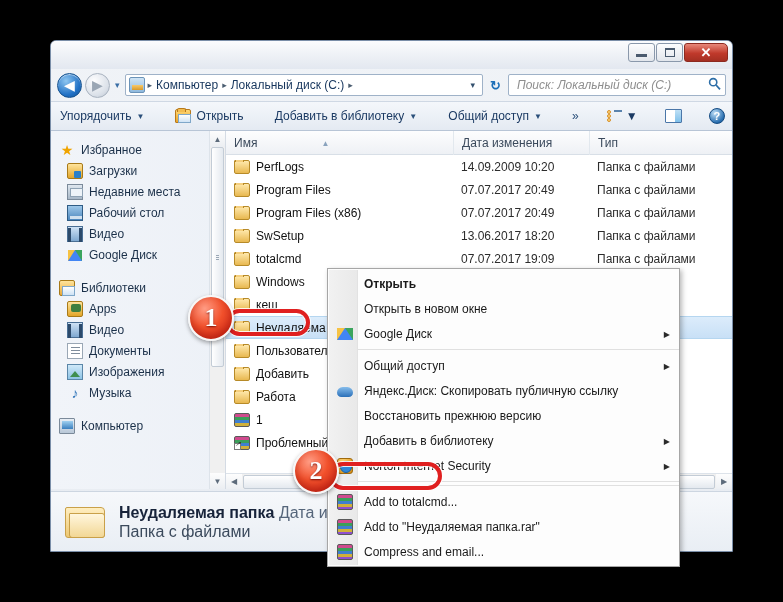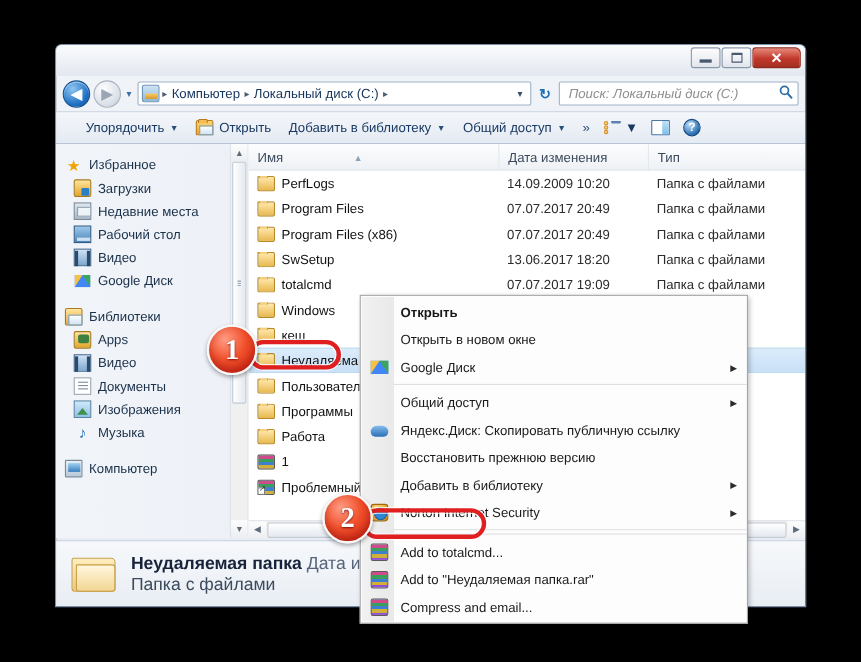--- a/index.html
+++ b/index.html
@@ -118,23 +118,24 @@
   }
   .search-ico { margin-left:auto; color:#3d6fa5; font-size:13px; }
 
   
   #cmdbar {
     height: 30px;
     background: linear-gradient(#f4f7fb, #e4eaf2);
     border-top: 1px solid #cfd8e4;
     border-bottom: 1px solid #b8c5d6;
     display: flex; align-items: center;
-    padding: 0 20px;
+    padding: 0 2px;
     font-size: 12px; color: #1b3a63;
     gap: 2px;
+    justify-content: space-between;
   }
   .cmd {
     padding: 4px 7px; border-radius: 3px;
     display: flex; align-items: center; gap: 5px;
     white-space: nowrap;
   }
   .cmd .car { font-size: 8px; color:#2a4f7a; }
   .cmd-ico {
     width:16px; height:14px;
     background: linear-gradient(#ffd877, #e9a428);
@@ -692,21 +693,21 @@
             <div class="cell name">
                 <span class="folder-ico"></span>
                 <span>Пользователи</span>
               </div>
             <div class="cell date"></div>
             <div class="cell type">йлами</div>
           </div>
           <div class="row">
             <div class="cell name">
                 <span class="folder-ico"></span>
-                <span>Программы</span>
+                <span>Добавить</span>
               </div>
             <div class="cell date"></div>
             <div class="cell type">йлами</div>
           </div>
           <div class="row">
             <div class="cell name">
                 <span class="folder-ico"></span>
                 <span>Работа</span>
               </div>
             <div class="cell date"></div>

